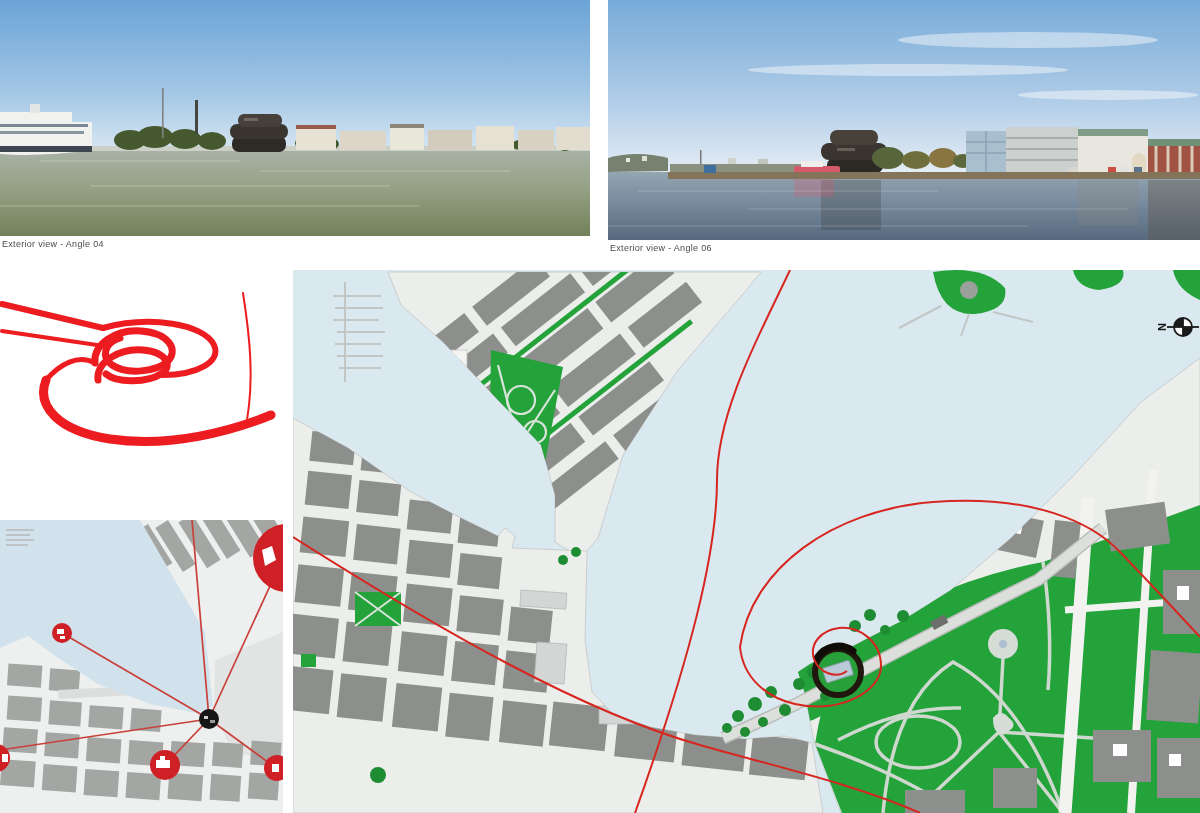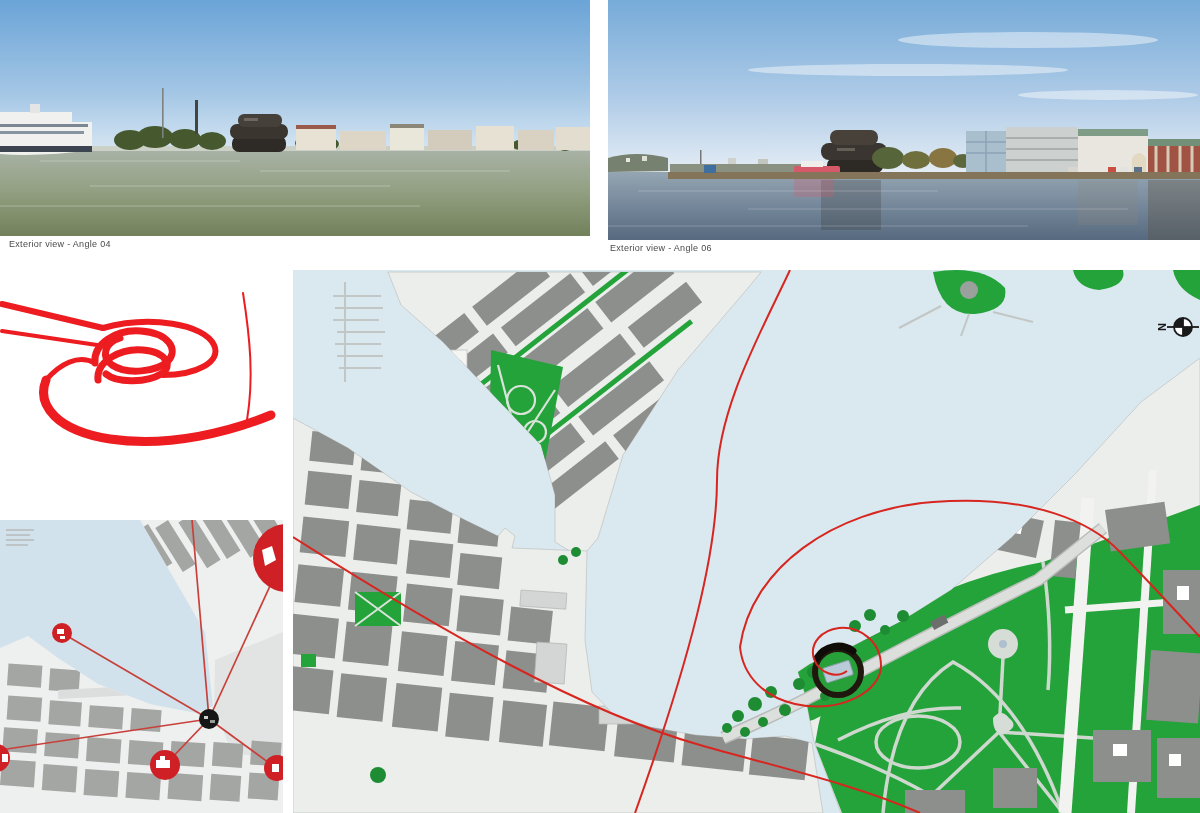--- a/index.html
+++ b/index.html
@@ -3,21 +3,21 @@
 <meta charset="utf-8">
 <style>
   html,body{margin:0;padding:0;background:#ffffff;}
   #board{position:relative;width:1200px;height:813px;background:#fff;overflow:hidden;
          font-family:"Liberation Sans",sans-serif;}
   .panel{position:absolute;overflow:hidden;}
   .caption{position:absolute;font-size:9px;color:var(--caption-gray,#4a4a4a);letter-spacing:.3px;}
   svg{display:block;}
   #photo-left   {left:0;   top:0;   width:590px;height:236px;}
   #photo-right  {left:608px;top:0;  width:592px;height:240px;}
-  #caption-left {left:9px;  top:239px;}
+  #caption-left {left:2px;  top:239px;}
   #caption-right{left:610px;top:243px;}
   #sketch-panel {left:0;   top:268px;width:283px;height:250px;}
   #small-map    {left:0;   top:520px;width:283px;height:293px;}
   #large-map    {left:293px;top:270px;width:907px;height:543px;}
 </style>
 </head>
 <body>
 
 <div id="board">
 

